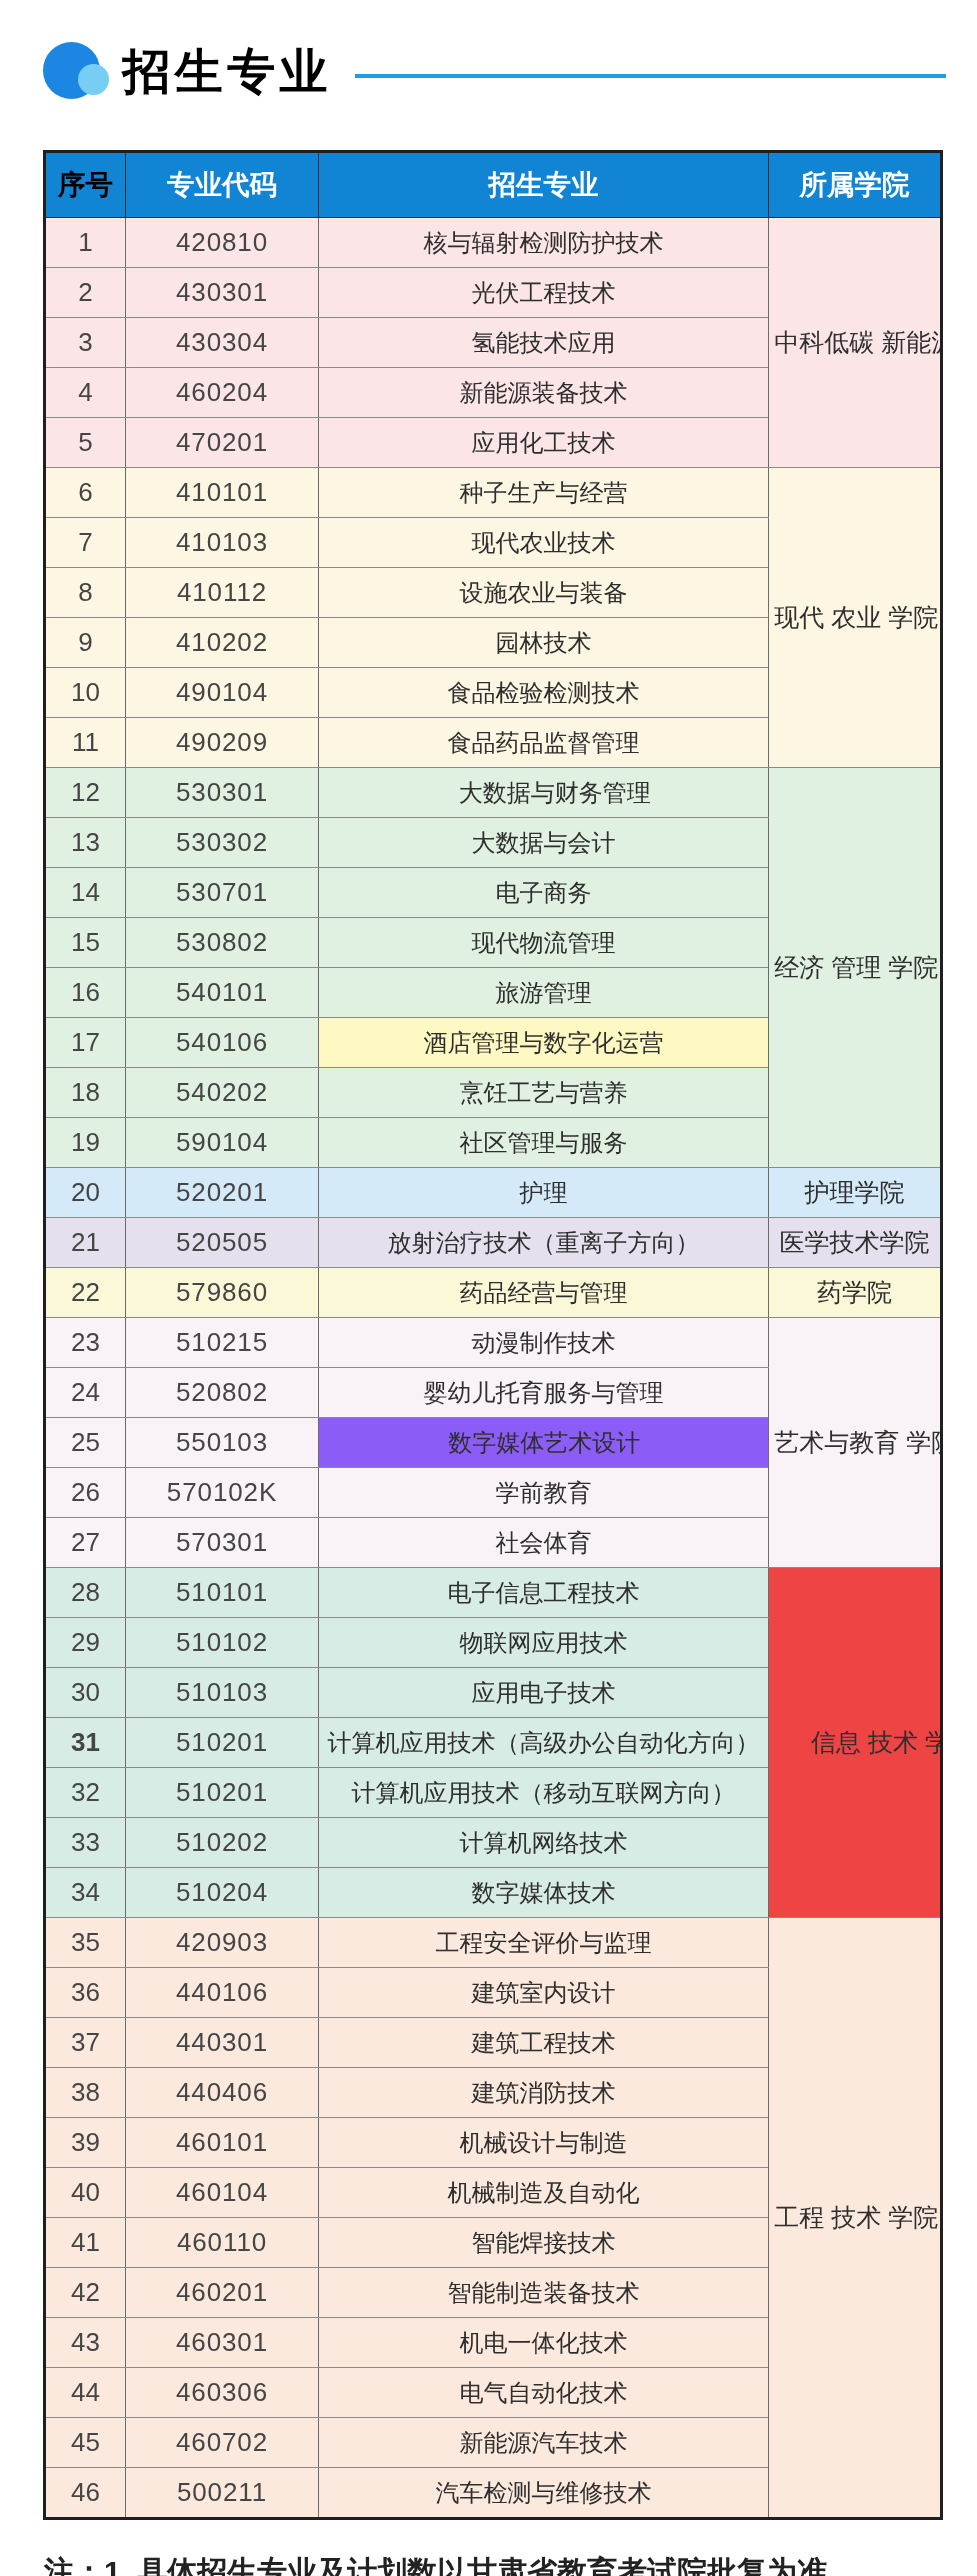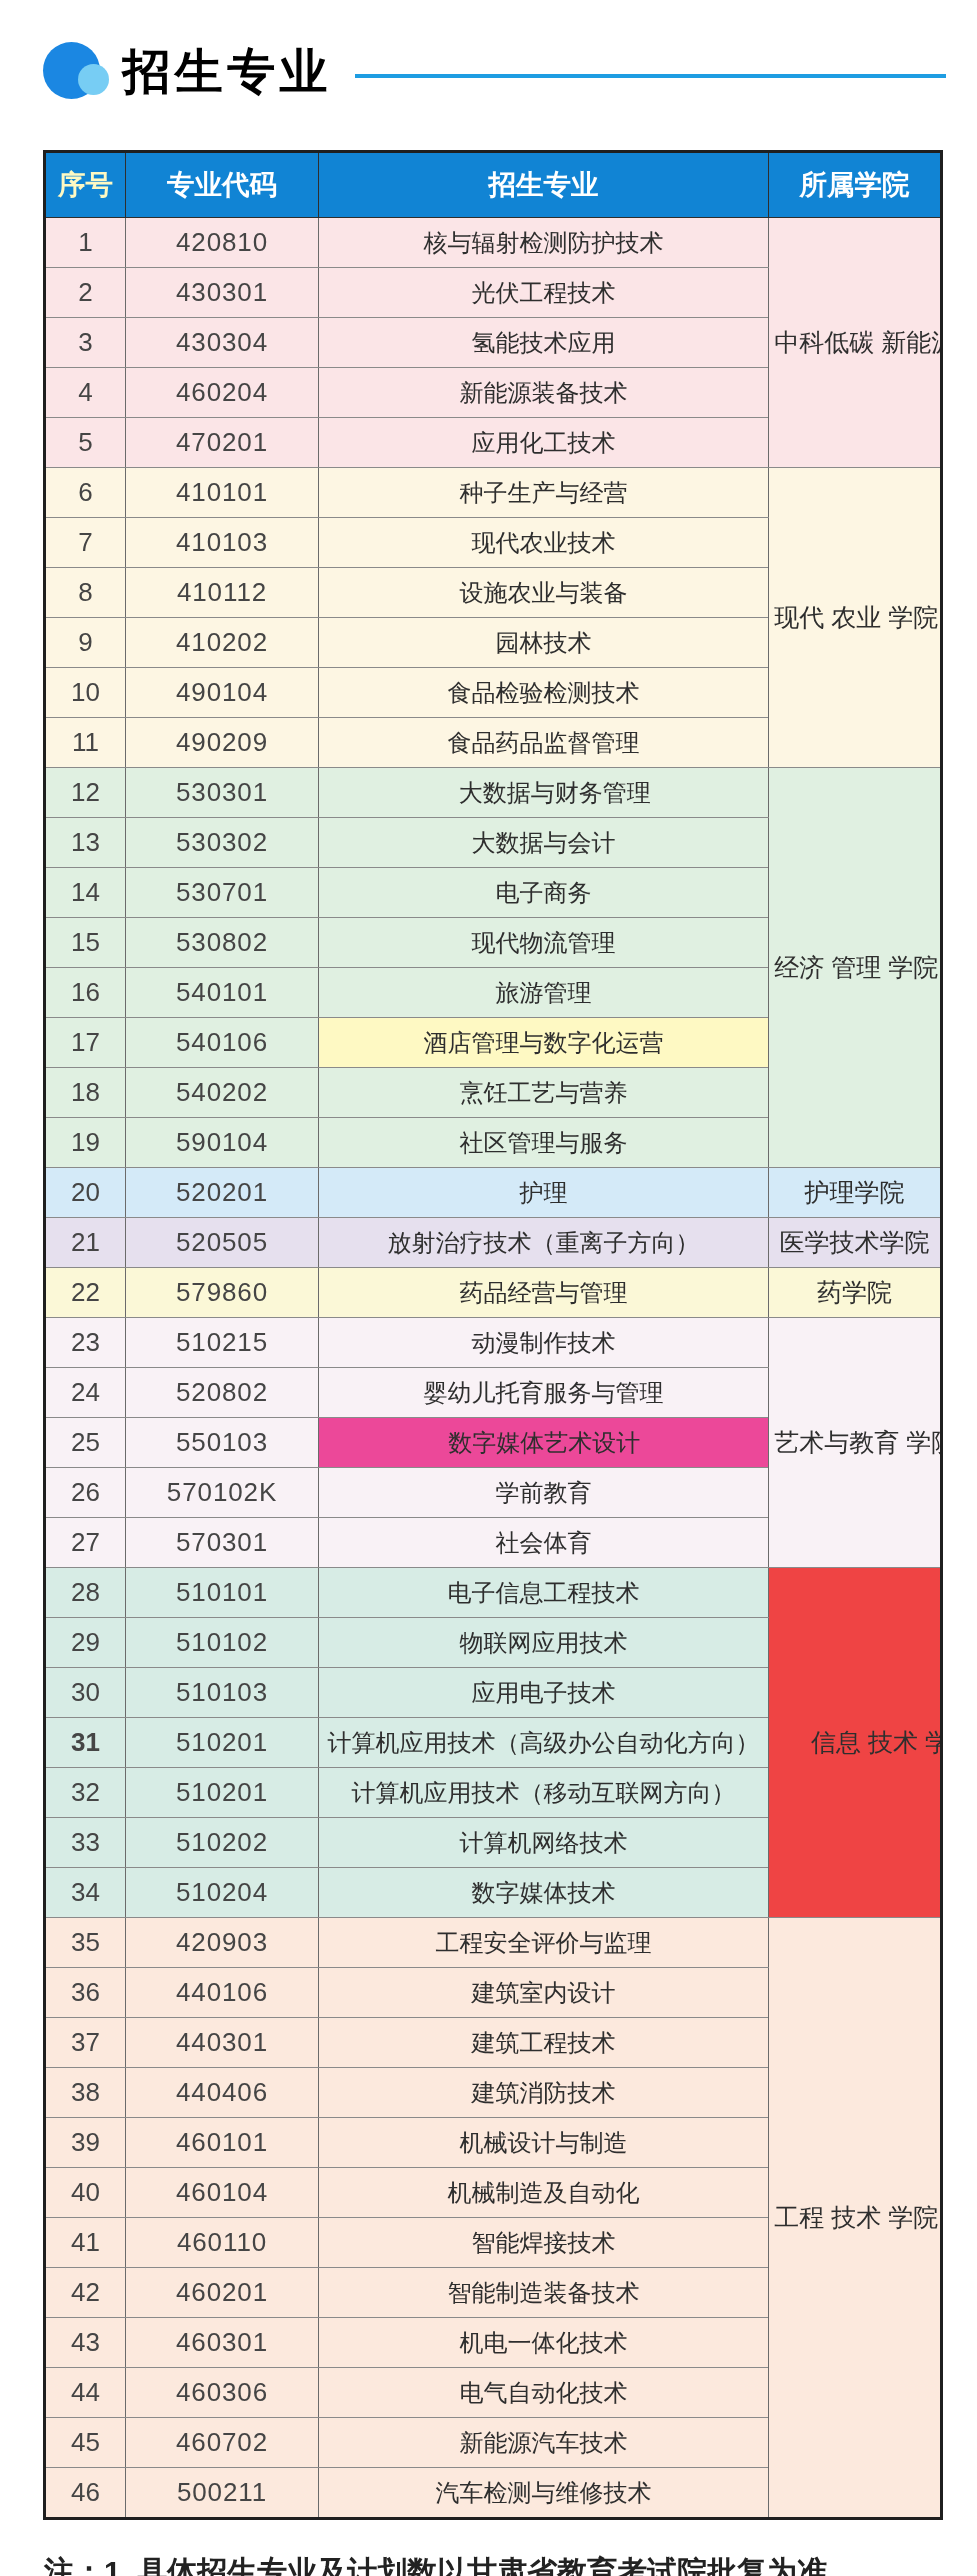--- a/index.html
+++ b/index.html
@@ -116,21 +116,21 @@
 
   <table class="majors">
     <colgroup>
       <col style="width:81px">
       <col style="width:193px">
       <col style="width:450px">
       <col style="width:173px">
     </colgroup>
     <thead>
       <tr>
-        <th style="background: rgb(17, 132, 212); color: #fef9c3;">序号</th>
+        <th style="background: rgb(17, 132, 212); color: #000000;">序号</th>
         <th style="background: rgb(17, 132, 212); color: rgb(255, 255, 255);">专业代码</th>
         <th style="background: rgb(17, 132, 212); color: rgb(255, 255, 255);">招生专业</th>
         <th style="background: rgb(17, 132, 212); color: rgb(255, 255, 255);">所属学院</th>
       </tr>
     </thead>
     <tbody id="table-body">
         <tr class="section-start">
           <td class="col-seq" style="background: rgb(251, 229, 231);">1</td>
           <td class="col-code" style="background: rgb(251, 229, 231);">420810</td>
           <td class="col-major" style="background: rgb(251, 229, 231);">核与辐射检测防护技术</td>
@@ -260,21 +260,21 @@
 学院</td>
         </tr>
         <tr>
           <td class="col-seq" style="background: rgb(249, 242, 246);">24</td>
           <td class="col-code" style="background: rgb(249, 242, 246);">520802</td>
           <td class="col-major" style="background: rgb(249, 242, 246);">婴幼儿托育服务与管理</td>
         </tr>
         <tr>
           <td class="col-seq" style="background: rgb(249, 242, 246);">25</td>
           <td class="col-code" style="background: rgb(249, 242, 246);">550103</td>
-          <td class="col-major" style="background: #ec4899; padding-left: 7px;">数字媒体艺术设计</td>
+          <td class="col-major" style="background: #8b5cf6; padding-left: 7px;">数字媒体艺术设计</td>
         </tr>
         <tr>
           <td class="col-seq" style="background: rgb(249, 242, 246);">26</td>
           <td class="col-code" style="background: rgb(249, 242, 246);">570102K</td>
           <td class="col-major" style="background: rgb(249, 242, 246);">学前教育</td>
         </tr>
         <tr>
           <td class="col-seq" style="background: rgb(249, 242, 246);">27</td>
           <td class="col-code" style="background: rgb(249, 242, 246);">570301</td>
           <td class="col-major" style="background: rgb(249, 242, 246);">社会体育</td>

